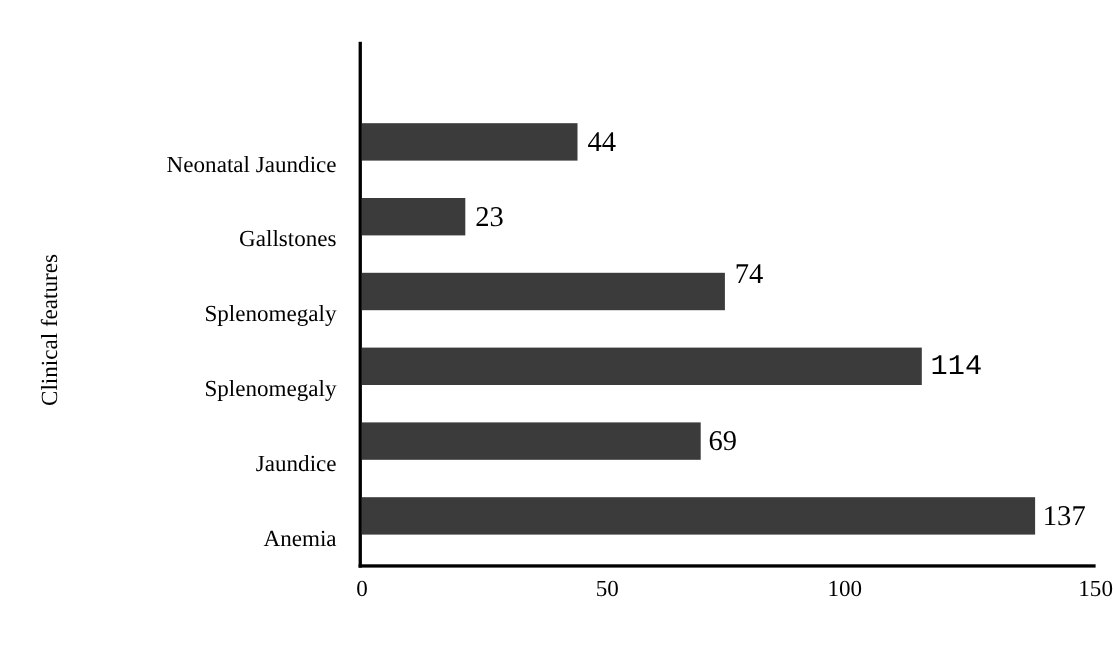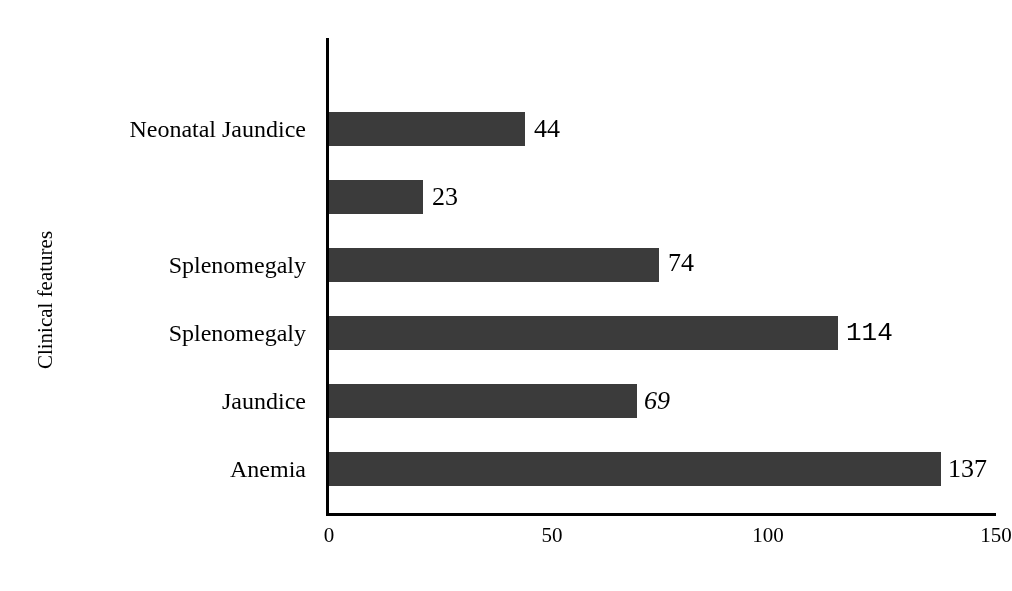--- a/index.html
+++ b/index.html
@@ -44,23 +44,24 @@
     left: 60px;
     top: 100px;
     width: 258px;
     height: 400px;
   }
   .cat-label {
     position: absolute;
     right: 12px;
     height: 34px;
     line-height: 34px;
-    font-size: 24px;
+    font-size: 21px;
     white-space: nowrap;
     text-align: left;
+    margin-top: 20px;
   }
 
   
   #plot-area {
     position: absolute;
     left: 326px;
     top: 38px;
     width: 670px;
     height: 478px;
   }
@@ -123,44 +124,45 @@
 </style>
 </head>
 <body>
 
 <div id="chart-root">
 
   <div id="y-axis-title">Clinical features</div>
 
   <div id="category-labels">
     <div class="cat-label" style="top: 12px;">Neonatal Jaundice</div>
+    <div class="cat-label" style="top: 80px;">Gallstones</div>
     <div class="cat-label" style="top: 148px;">Splenomegaly</div>
     <div class="cat-label" style="top: 284px;">Jaundice</div>
     <div class="cat-label" style="top: 216px;">Splenomegaly</div>
     <div class="cat-label" style="top: 352px;">Anemia</div>
   </div>
 
   <div id="plot-area">
     <div id="y-axis-line"></div>
     <div id="x-axis-line"></div>
 
     <div class="bar" style="left: 3px; top: 74px; width: 196px;"></div>
     <div class="bar-value" style="left: 208px; top: 74px;">44</div>
 
     <div class="bar" style="left: 3px; top: 142px; width: 94px;"></div>
     <div class="bar-value" style="left: 106px; top: 142px;">23</div>
 
     <div class="bar" style="left: 3px; top: 210px; width: 330px;"></div>
-    <div class="bar-value" style="left: 342px; top: 208px;">74</div>
+    <div class="bar-value" style="left: 342px; top: 194px;">74</div>
 
     <div class="bar" style="left: 3px; top: 278px; width: 509px;"></div>
     <div class="bar-value" style="left: 520px; top: 278px; font-family: Liberation Mono, monospace;">114</div>
 
     <div class="bar" style="left: 3px; top: 346px; width: 308px;"></div>
-    <div class="bar-value" style="left: 318px; top: 346px; font-style: italic;">69</div>
+    <div class="bar-value" style="left: 318px; top: 346px;">69</div>
 
     <div class="bar" style="left: 3px; top: 414px; width: 612px;"></div>
     <div class="bar-value" style="left: 622px; top: 414px;">137</div>
   </div>
 
   <div id="x-tick-labels">
     <div class="x-tick" style="left: 3px;">0</div>
     <div class="x-tick" style="left: 226px;">50</div>
     <div class="x-tick" style="left: 442px;">100</div>
     <div class="x-tick" style="left: 670px;">150</div>

